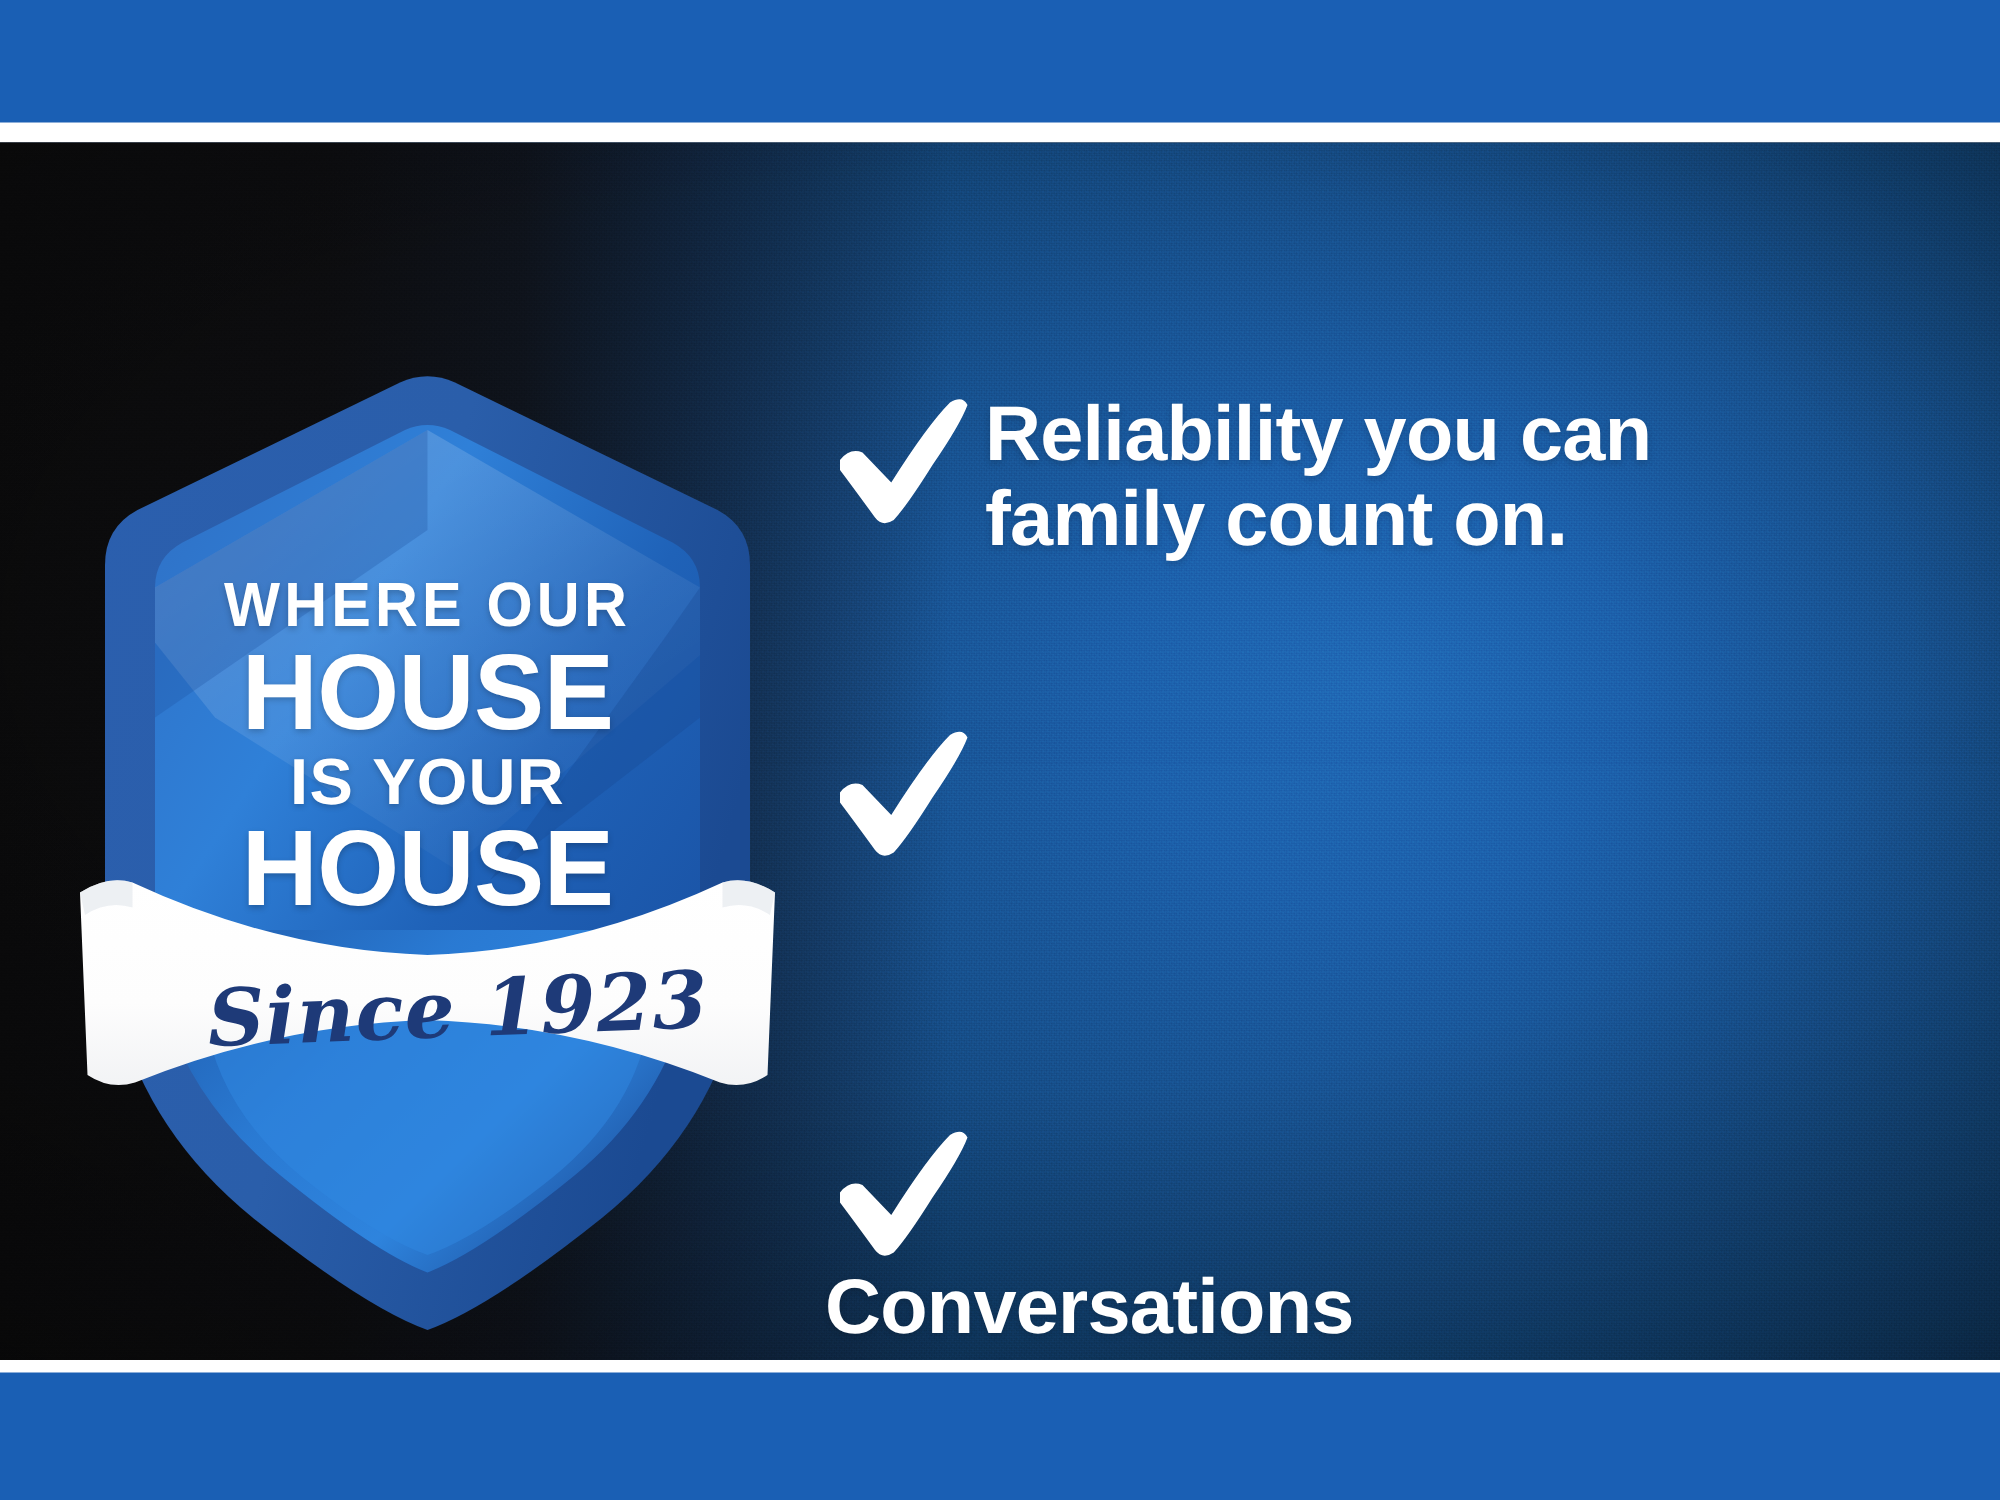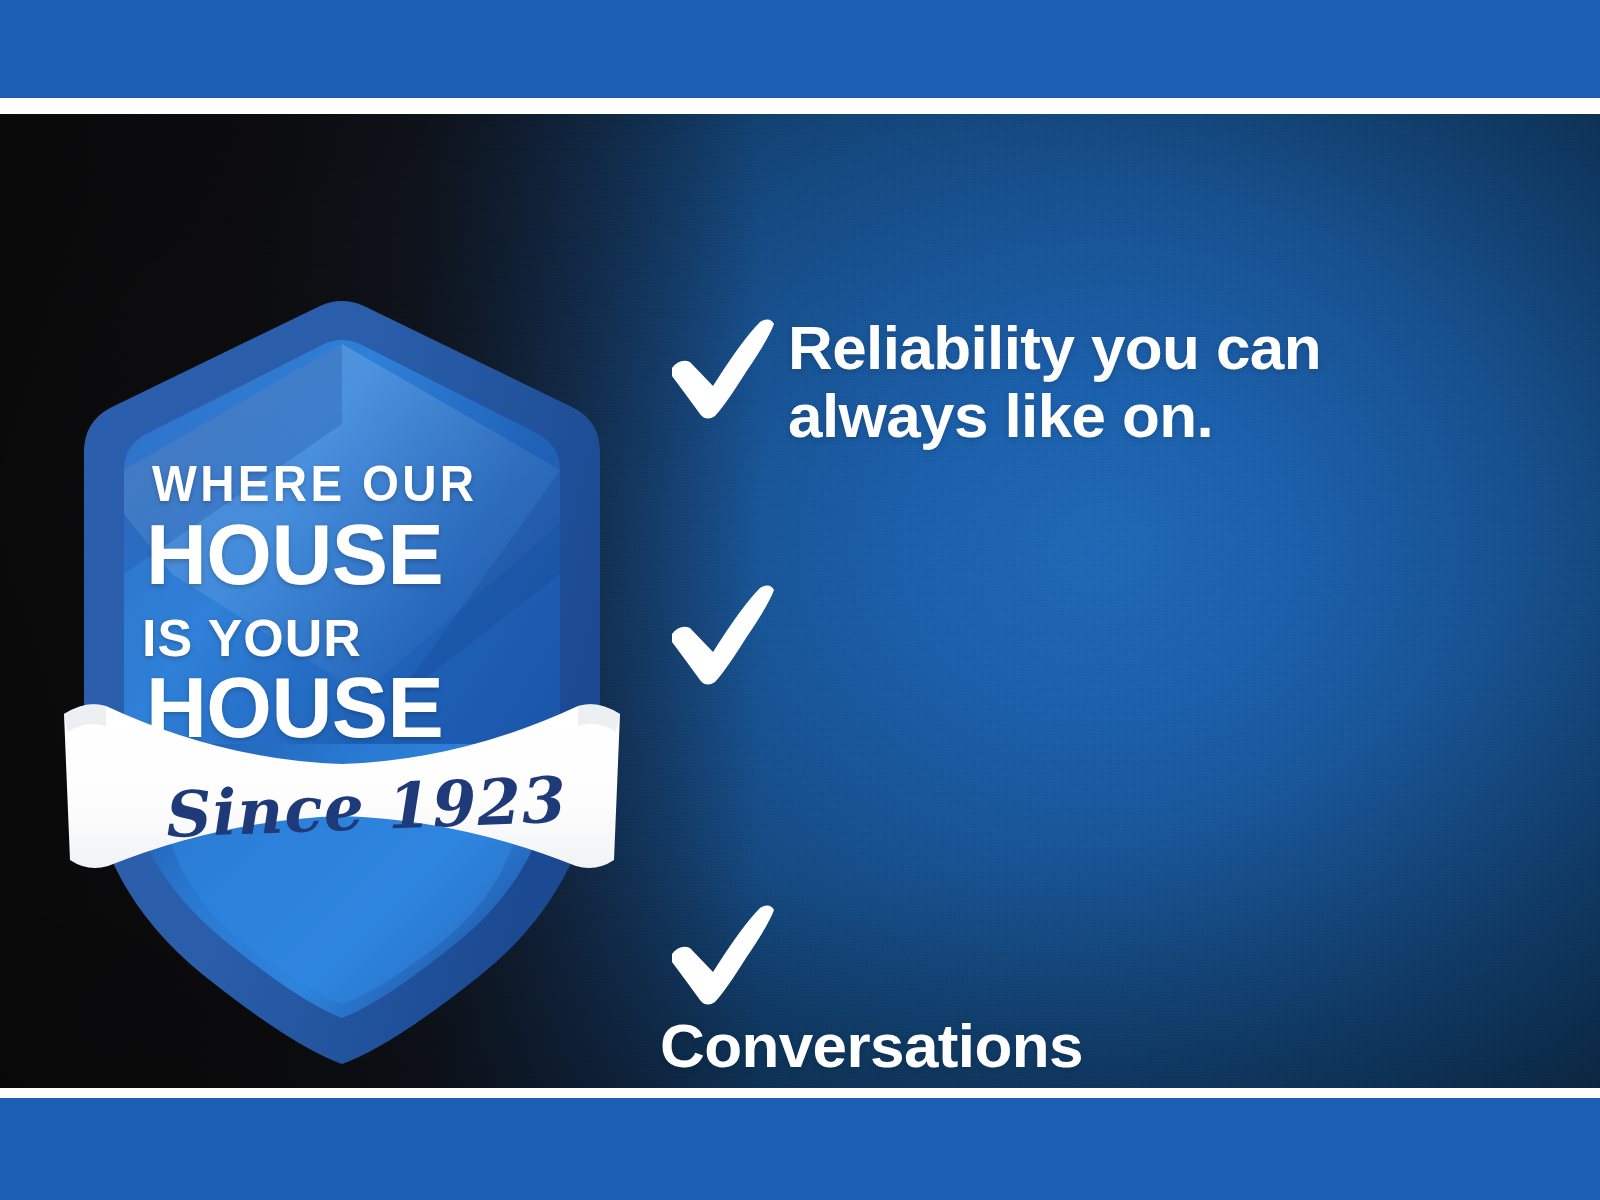--- a/index.html
+++ b/index.html
@@ -72,28 +72,28 @@
     font-style:italic; font-weight:700;
     font-size:63px; letter-spacing:1px;
     color:#1e3a78;
     transform:rotate(-2.2deg);
     white-space:nowrap;
   }
 
   
   .lockup{
     position:absolute; left:80px; top:185px; width:400px;
-    color:#ffffff;
+    text-align:center; color:#ffffff;
     font-family:"Liberation Sans", sans-serif;
     font-weight:700; text-transform:uppercase;
     text-shadow:0 2px 5px rgba(0,0,0,.22);
   }
   .ln1{ font-size:50px; letter-spacing:3.5px; line-height:1.0; transform:scaleX(.95); }
   .ln2{ font-size:86px; letter-spacing:-0.5px; line-height:.96; margin-top:4px; transform:scaleX(.98); }
-  .ln3{ font-size:52px; letter-spacing:1px; line-height:1.0; margin-top:16px; }
+  .ln3{ font-size:52px; letter-spacing:1px; line-height:1.0; margin-top:4px; }
   .ln4{ font-size:86px; letter-spacing:-0.5px; line-height:.96; margin-top:2px; transform:scaleX(.98); }
 
   
   .bullets{ position:absolute; left:660px; top:196px; width:880px; }
   .bullet{ position:absolute; left:0; display:flex; align-items:flex-start; }
   .b1{ top:0px; }
   .b2{ top:266px; }
   .b3{ top:586px;flex-direction:column; }
 
   .check{ flex:0 0 auto; width:128px; }
@@ -225,21 +225,21 @@
     <div class="bullets">
 
       <div class="bullet b1">
         <div class="check">
           <svg width="118" height="112" viewBox="0 0 118 112">
             <path d="M12 58 Q20 48 30 52 L53 76 Q82 30 100 12 Q110 6 114 14
                      Q108 30 86 62 Q66 94 55 106 Q46 112 40 104 Q24 82 12 66 Z" fill="#ffffff"></path>
           </svg>
         </div>
         <div class="btext">Reliability you can
-always like on.</div>
+family count on.</div>
       </div>
 
       <div class="bullet b2">
         <div class="check">
           <svg width="118" height="112" viewBox="0 0 118 112">
             <path d="M12 58 Q20 48 30 52 L53 76 Q82 30 100 12 Q110 6 114 14
                      Q108 30 86 62 Q66 94 55 106 Q46 112 40 104 Q24 82 12 66 Z" fill="#ffffff"></path>
           </svg>
         </div>
       </div>

